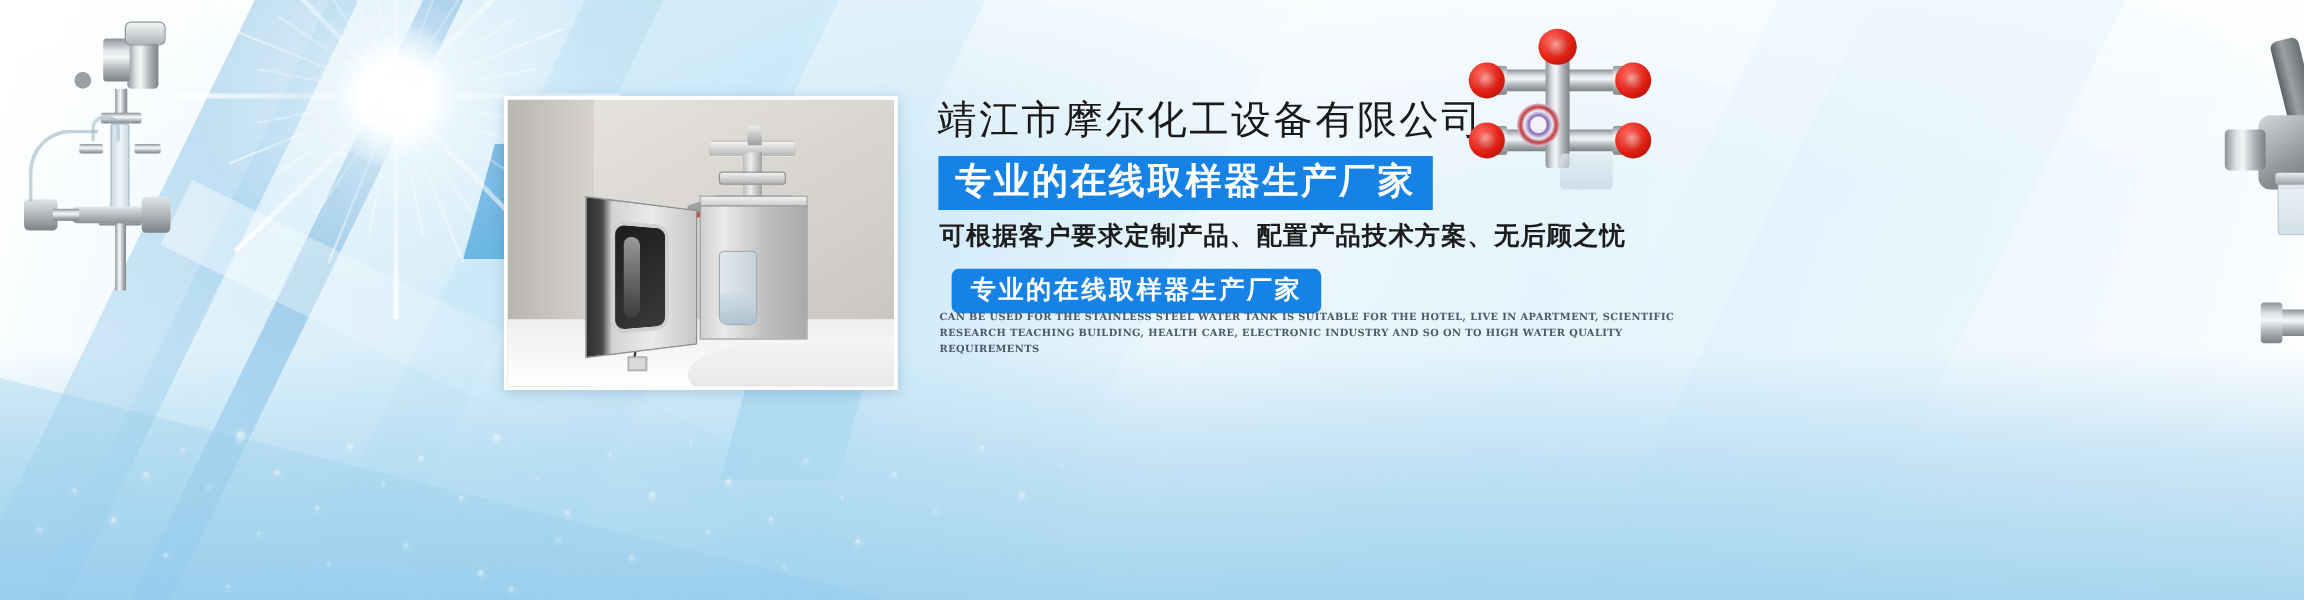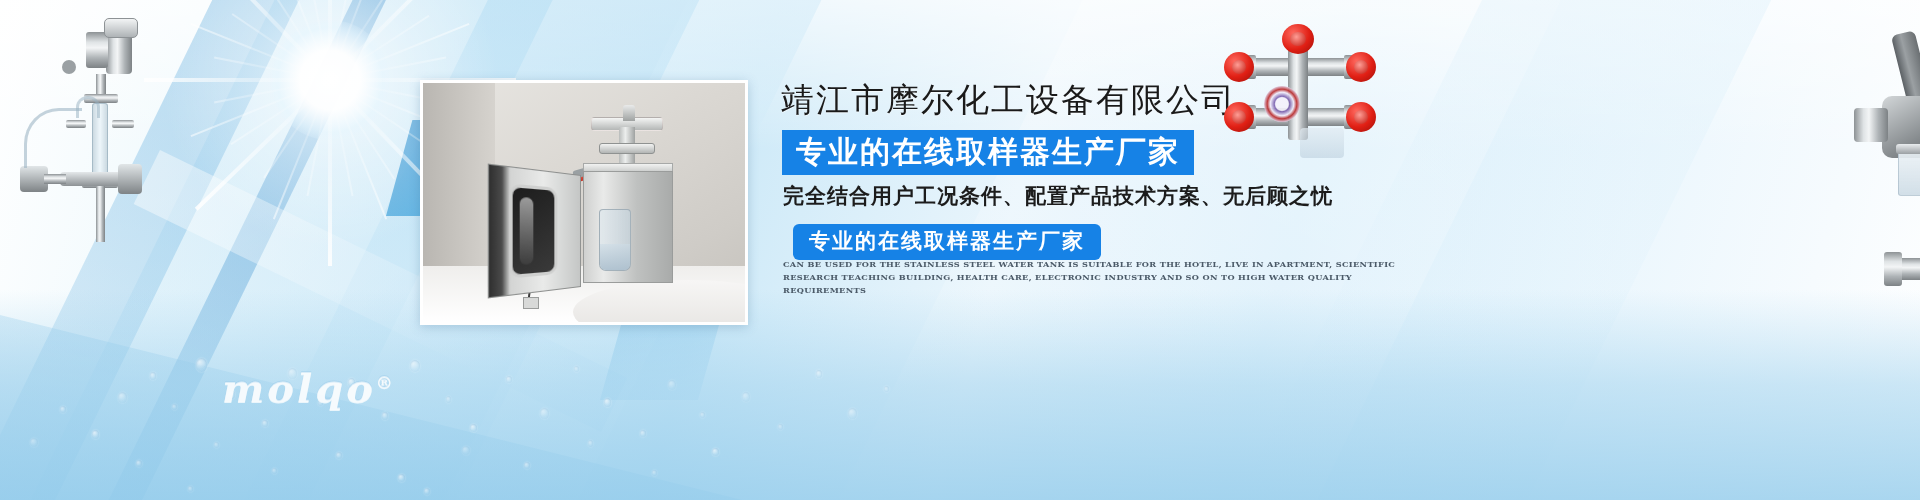--- a/index.html
+++ b/index.html
@@ -381,21 +381,21 @@
   </div>
 
   <div class="txt">
 
     <div class="company-name">靖江市摩尔化工设备有限公司</div>
 
     <div class="headline-bar">
       <span>专业的在线取样器生产厂家</span>
     </div>
 
-    <div class="subline">完全结合用户工况条件、配置产品技术方案、无后顾之忧</div>
+    <div class="subline">可根据客户要求定制产品、配置产品技术方案、无后顾之忧</div>
 
     <div class="cta-bar">
       <span>专业的在线取样器生产厂家</span>
     </div>
 
     <div class="fineprint">CAN BE USED FOR THE STAINLESS STEEL WATER TANK IS SUITABLE FOR THE HOTEL, LIVE IN APARTMENT, SCIENTIFIC RESEARCH TEACHING BUILDING, HEALTH CARE, ELECTRONIC INDUSTRY AND SO ON TO HIGH WATER QUALITY REQUIREMENTS</div>
   </div>
 
   <div>
     <div class="eq mtl-h" style="left:1252px;top:58px;width:96px;height:18px;border-radius:3px;"></div>
@@ -430,17 +430,14 @@
          background:linear-gradient(to bottom,#e9ecee,#9ba0a3);"></div>
   </div>
 
   <div>
 
     <div class="eq mtl-h" style="left:1898px;top:258px;width:100px;height:22px;border-radius:4px;"></div>
     <div class="eq mtl-h" style="left:1884px;top:252px;width:18px;height:34px;border-radius:3px;"></div>
 
   </div>
 
-  <div class="wm">
-    <span>molqo</span><sup>®</sup>
-  </div>
 
 </div>
 
 </body></html>

